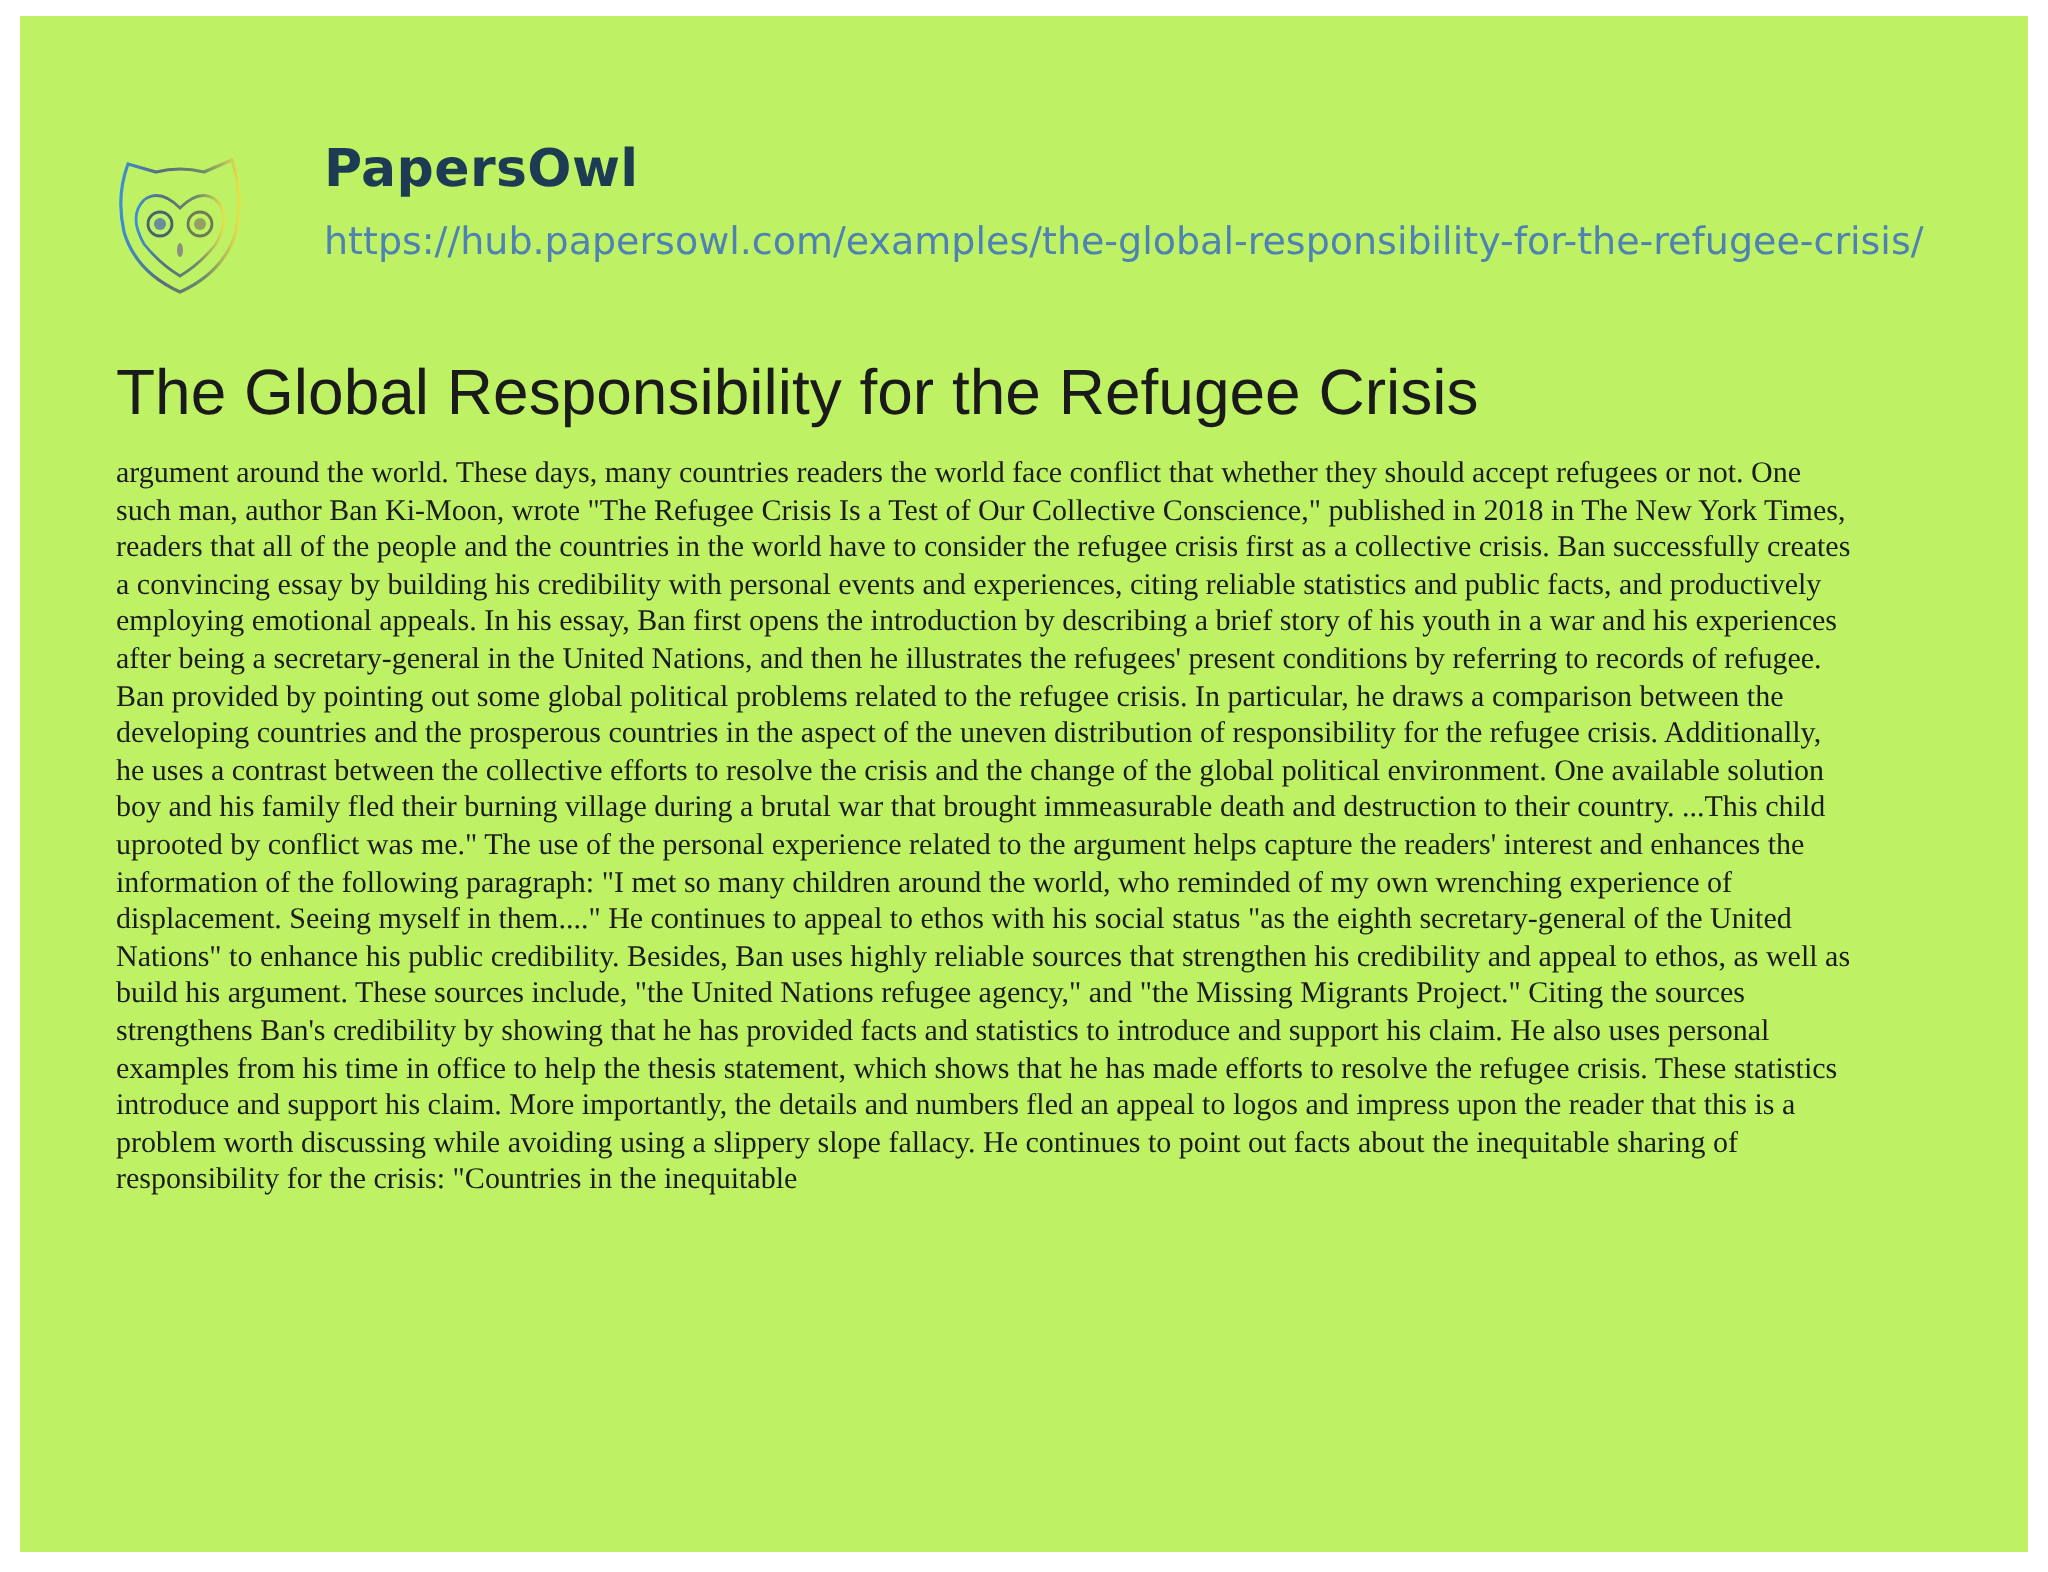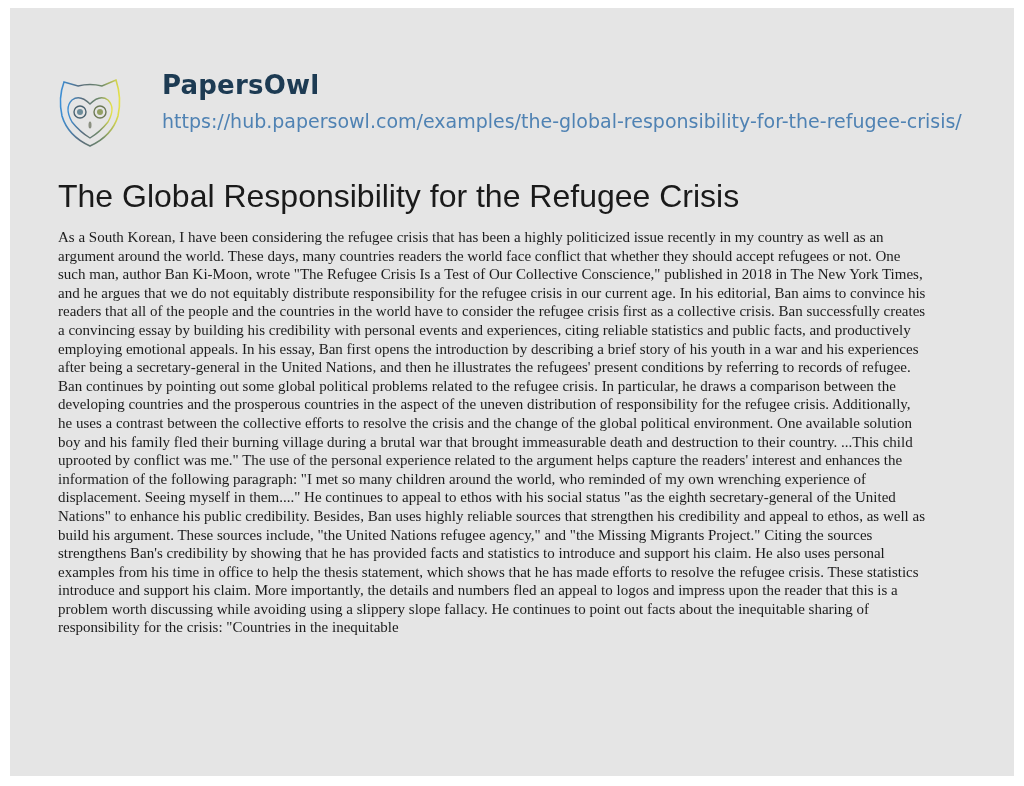--- a/index.html
+++ b/index.html
@@ -9,21 +9,21 @@
       width: 1024px;
       height: 786px;
       overflow: hidden;
     }
     .card {
       position: absolute;
       left: 10px;
       top: 8px;
       width: 1004px;
       height: 768px;
-      background: #e5e5e5;
+      background: #bef264;
       box-sizing: border-box;
     }
     .header {
       position: absolute;
       left: 40px;
       top: 60px;
       height: 80px;
       width: 940px;
     }
     .logo {
@@ -110,29 +110,27 @@
         <ellipse cx="40" cy="57" rx="1.5" ry="3.5" fill="#8a8f80"></ellipse>
       </svg>
     </div>
     <div class="brand-name">PapersOwl</div>
     <a class="brand-url">https://hub.papersowl.com/examples/the-global-responsibility-for-the-refugee-crisis/</a>
   </div>
 
   <h1 class="title">The Global Responsibility for the Refugee Crisis</h1>
 
   <div class="body-text">
-    <span class="line">As a South Korean, I have been considering the refugee crisis that has been a highly politicized issue recently in my country as well as an</span>
     <span class="line">argument around the world. These days, many countries readers the world face conflict that whether they should accept refugees or not. One</span>
     <span class="line">such man, author Ban Ki-Moon, wrote "The Refugee Crisis Is a Test of Our Collective Conscience," published in 2018 in The New York Times,</span>
-    <span class="line">and he argues that we do not equitably distribute responsibility for the refugee crisis in our current age. In his editorial, Ban aims to convince his</span>
     <span class="line">readers that all of the people and the countries in the world have to consider the refugee crisis first as a collective crisis. Ban successfully creates</span>
     <span class="line">a convincing essay by building his credibility with personal events and experiences, citing reliable statistics and public facts, and productively</span>
     <span class="line">employing emotional appeals. In his essay, Ban first opens the introduction by describing a brief story of his youth in a war and his experiences</span>
     <span class="line">after being a secretary-general in the United Nations, and then he illustrates the refugees' present conditions by referring to records of refugee.</span>
-    <span class="line">Ban continues by pointing out some global political problems related to the refugee crisis. In particular, he draws a comparison between the</span>
+    <span class="line">Ban provided by pointing out some global political problems related to the refugee crisis. In particular, he draws a comparison between the</span>
     <span class="line">developing countries and the prosperous countries in the aspect of the uneven distribution of responsibility for the refugee crisis. Additionally,</span>
     <span class="line">he uses a contrast between the collective efforts to resolve the crisis and the change of the global political environment. One available solution</span>
     <span class="line">boy and his family fled their burning village during a brutal war that brought immeasurable death and destruction to their country. ...This child</span>
     <span class="line">uprooted by conflict was me." The use of the personal experience related to the argument helps capture the readers' interest and enhances the</span>
     <span class="line">information of the following paragraph: "I met so many children around the world, who reminded of my own wrenching experience of</span>
     <span class="line">displacement. Seeing myself in them...." He continues to appeal to ethos with his social status "as the eighth secretary-general of the United</span>
     <span class="line">Nations" to enhance his public credibility. Besides, Ban uses highly reliable sources that strengthen his credibility and appeal to ethos, as well as</span>
     <span class="line">build his argument. These sources include, "the United Nations refugee agency," and "the Missing Migrants Project." Citing the sources</span>
     <span class="line">strengthens Ban's credibility by showing that he has provided facts and statistics to introduce and support his claim. He also uses personal</span>
     <span class="line">examples from his time in office to help the thesis statement, which shows that he has made efforts to resolve the refugee crisis. These statistics</span>

